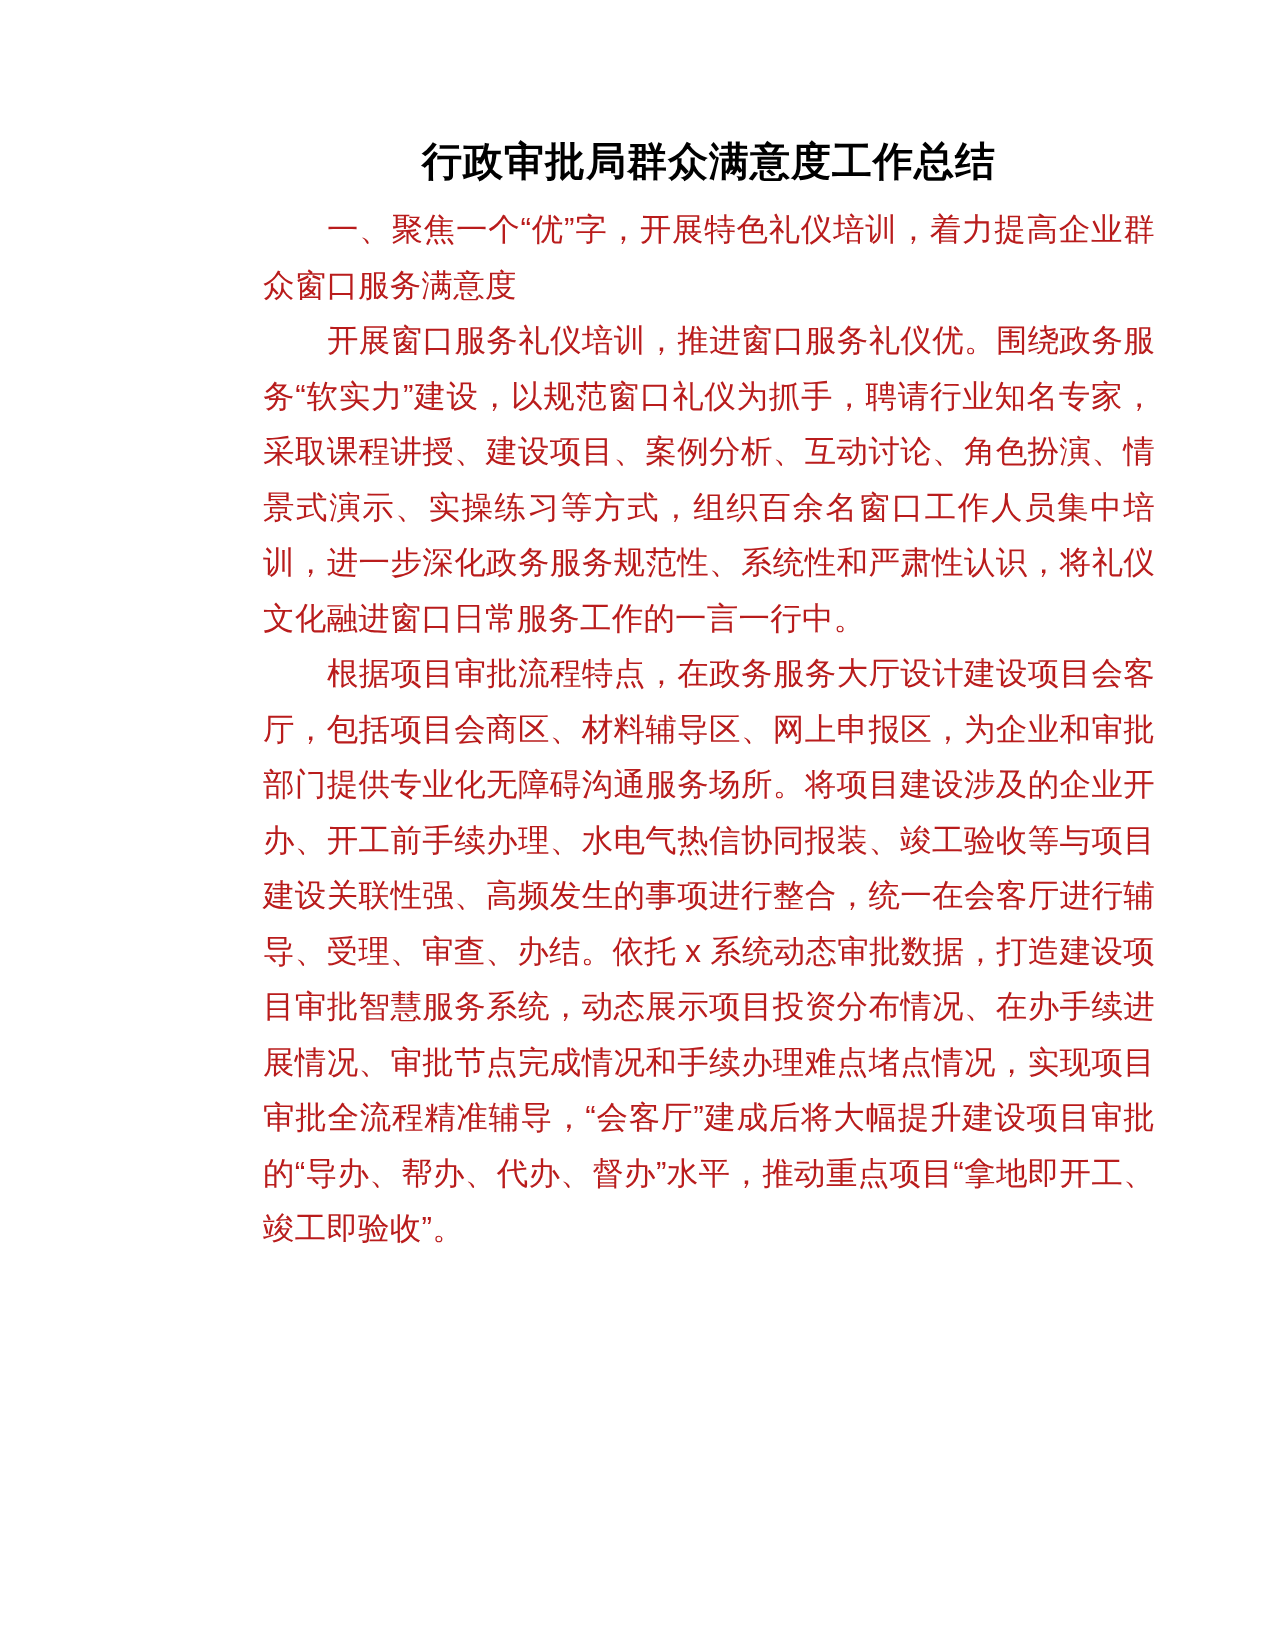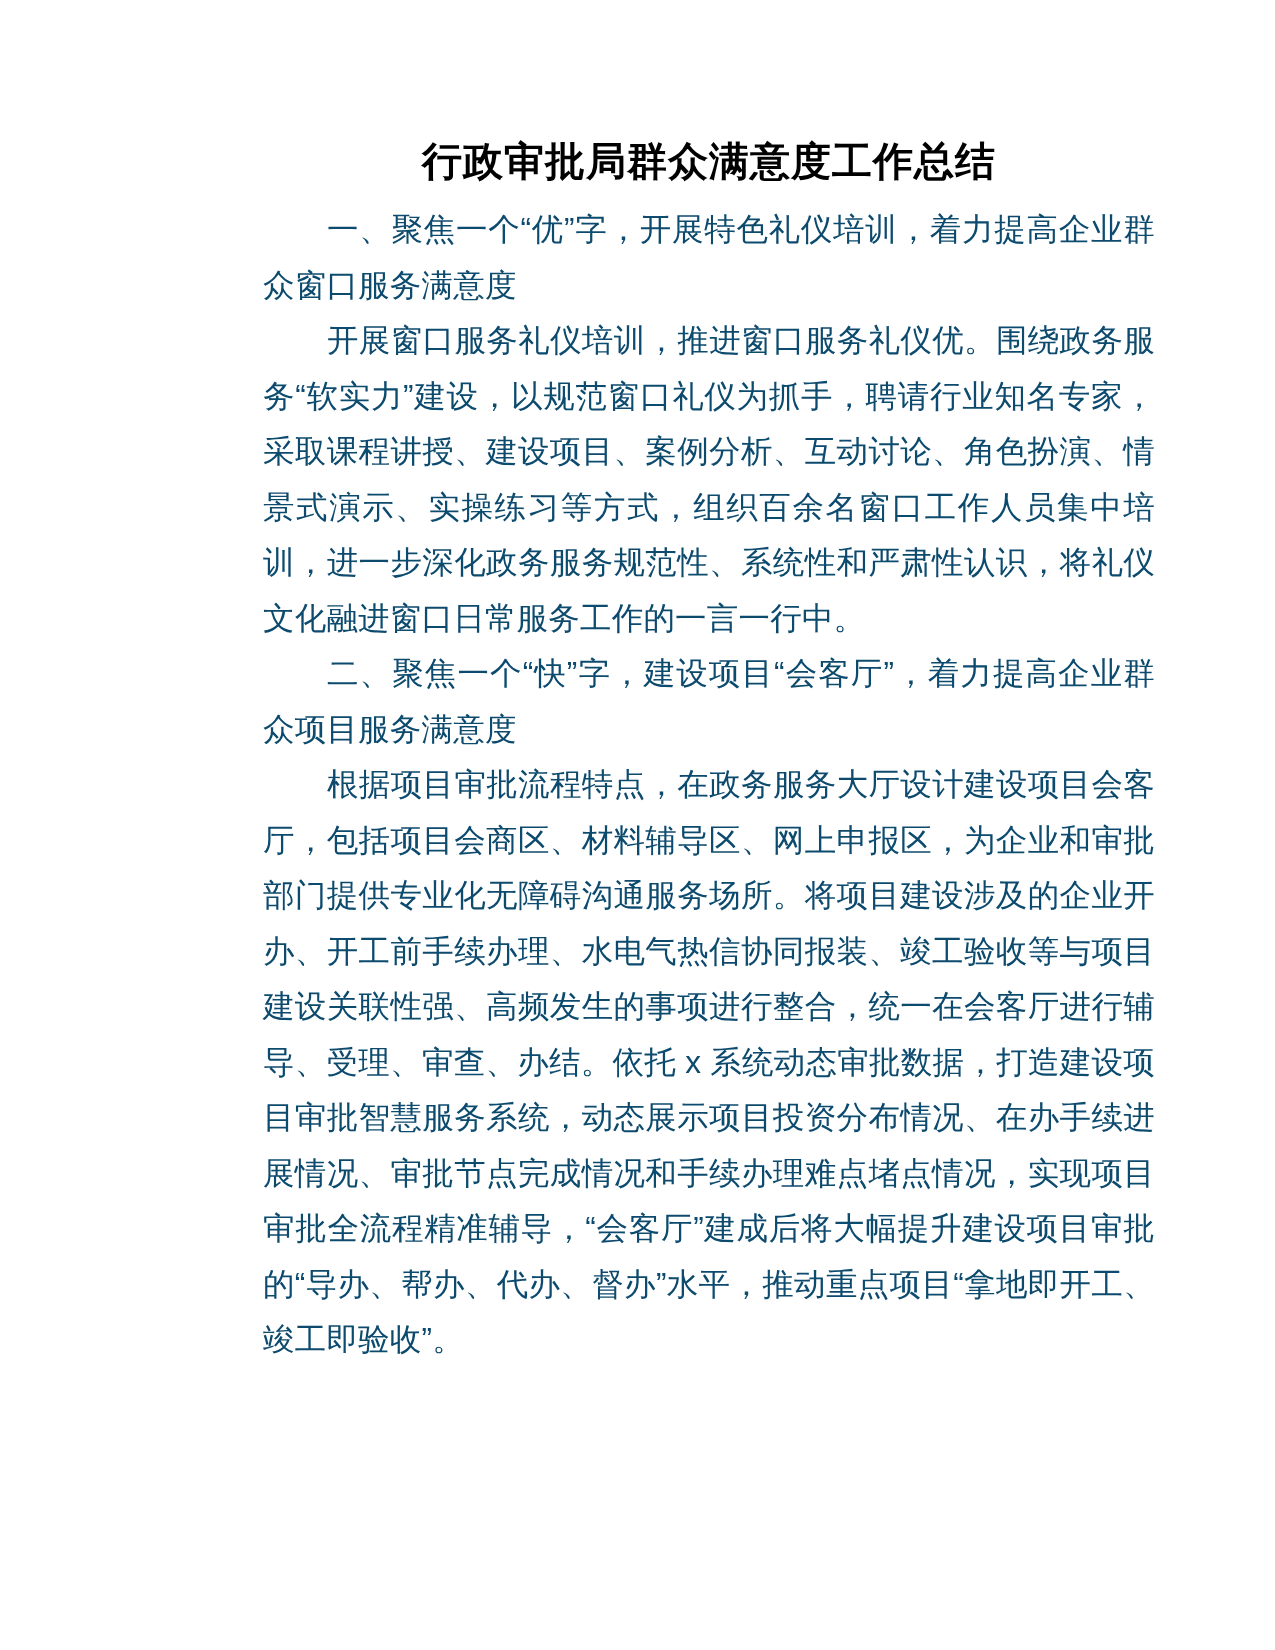--- a/index.html
+++ b/index.html
@@ -30,21 +30,21 @@
     color: #000000;
     line-height: 62px;
     letter-spacing: 1px;
     margin: 0 0 10px 0;
     white-space: nowrap;
   }
   .para {
     font-family: "Liberation Sans", "DejaVu Sans", sans-serif;
     font-size: 31.5px;
     font-weight: normal;
-    color: #0c4a6e;
+    color: #b91c1c;
     line-height: 55.5px;
     text-align: justify;
     text-justify: inter-ideograph;
     text-indent: 64px;
     margin: 0;
     letter-spacing: 0.2px;
     word-break: break-all;
   }
   .para + .para {
     margin-top: 0px;
@@ -55,18 +55,17 @@
 
 <div class="page">
   <div class="content">
 
     <h1 class="doc-title">行政审批局群众满意度工作总结</h1>
 
     <p class="para">一、聚焦一个“优”字，开展特色礼仪培训，着力提高企业群众窗口服务满意度</p>
 
     <p class="para">开展窗口服务礼仪培训，推进窗口服务礼仪优。围绕政务服务“软实力”建设，以规范窗口礼仪为抓手，聘请行业知名专家，采取课程讲授、建设项目、案例分析、互动讨论、角色扮演、情景式演示、实操练习等方式，组织百余名窗口工作人员集中培训，进一步深化政务服务规范性、系统性和严肃性认识，将礼仪文化融进窗口日常服务工作的一言一行中。</p>
 
-    <p class="para">二、聚焦一个“快”字，建设项目“会客厅”，着力提高企业群众项目服务满意度</p>
 
     <p class="para">根据项目审批流程特点，在政务服务大厅设计建设项目会客厅，包括项目会商区、材料辅导区、网上申报区，为企业和审批部门提供专业化无障碍沟通服务场所。将项目建设涉及的企业开办、开工前手续办理、水电气热信协同报装、竣工验收等与项目建设关联性强、高频发生的事项进行整合，统一在会客厅进行辅导、受理、审查、办结。依托 x 系统动态审批数据，打造建设项目审批智慧服务系统，动态展示项目投资分布情况、在办手续进展情况、审批节点完成情况和手续办理难点堵点情况，实现项目审批全流程精准辅导，“会客厅”建成后将大幅提升建设项目审批的“导办、帮办、代办、督办”水平，推动重点项目“拿地即开工、竣工即验收”。</p>
 
   </div>
 </div>
 
 </body></html>

